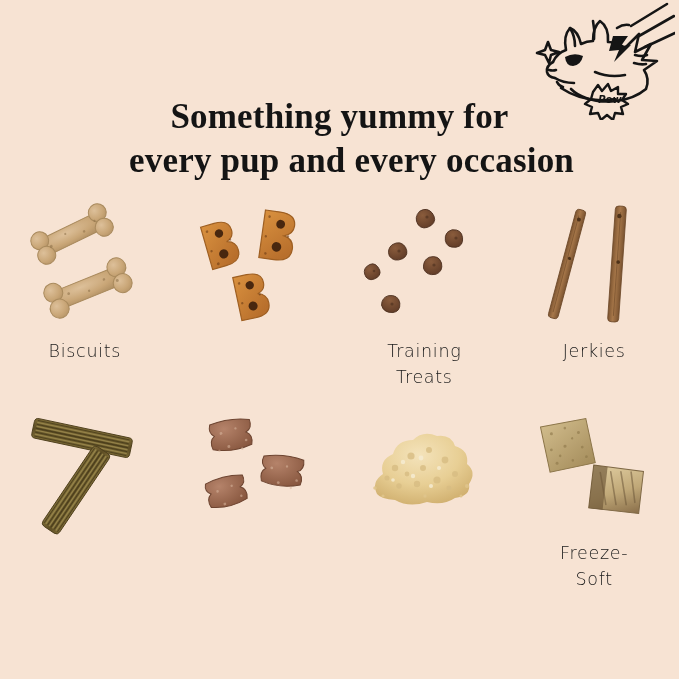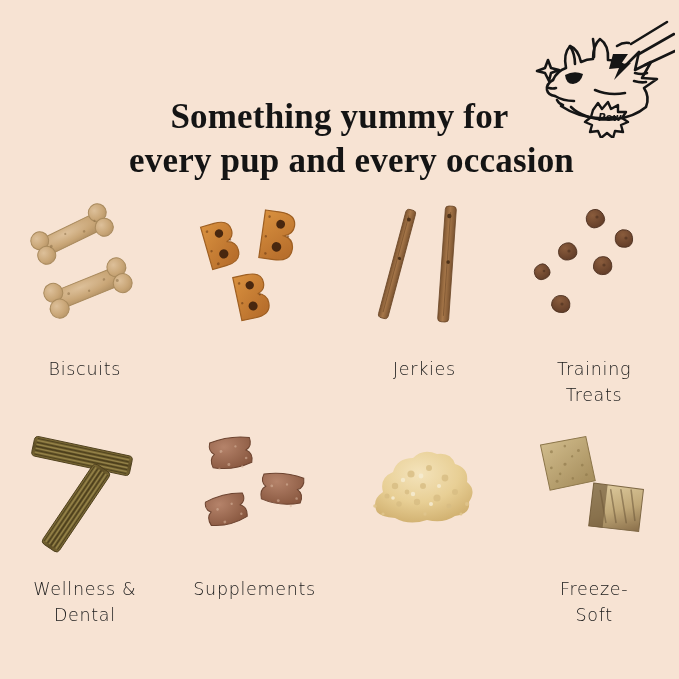--- a/index.html
+++ b/index.html
@@ -11,21 +11,21 @@
     height: 679px;
     background: #f7e3d3;
     font-family: "Liberation Sans", sans-serif;
     overflow: hidden;
     position: relative;
   }
 
   
   .doodle {
     position: absolute;
-    top: 18px;
+    top: 0;
     right: 4px;
     width: 140px;
     height: 120px;
   }
 
   
   .headline {
     position: absolute;
     top: 72px;
     left: 0;
@@ -58,21 +58,21 @@
     align-items: center;
   }
   .art {
     width: 150px;
     height: 140px;
     position: relative;
   }
   .art svg { display: block; width: 150px; height: 140px; }
 
   .label {
-    margin-top: 20px;
+    margin-top: 2px;
     text-align: center;
     font-family: "DejaVu Sans", sans-serif;
     font-weight: 300;
     font-size: 17.5px;
     line-height: 26px;
     letter-spacing: 0.7px;
     color: #1b1b1b;
     white-space: pre-line;
   }
 </style>
@@ -217,47 +217,20 @@
           </g>
         </g>
       </svg>
     </div>
   </div>
 
   <div class="cell">
     <div class="art">
       <svg viewBox="0 0 150 140" xmlns="http://www.w3.org/2000/svg">
         <defs>
-          <linearGradient id="jrk" x1="0" y1="0" x2="1" y2="0">
-            <stop offset="0%" stop-color="#7d5531"></stop>
-            <stop offset="45%" stop-color="#a8784a"></stop>
-            <stop offset="100%" stop-color="#7a5330"></stop>
-          </linearGradient>
-        </defs>
-        <g transform="translate(48,68) rotate(15)">
-          <rect x="-5" y="-56" width="10" height="112" rx="3.5" fill="url(#jrk)" stroke="#6b4727" stroke-width="0.8"></rect>
-          <path d="M-1 -50 L-1 50" stroke="#6a4626" stroke-width="1" opacity=".55"></path>
-          <circle cx="0" cy="-46" r="2" fill="#4e3219"></circle>
-          <circle cx="1" cy="-6" r="1.6" fill="#4e3219"></circle>
-        </g>
-        <g transform="translate(98,68) rotate(4)">
-          <rect x="-5.5" y="-58" width="11" height="116" rx="3.5" fill="url(#jrk)" stroke="#6b4727" stroke-width="0.8"></rect>
-          <path d="M0 -52 L0 52" stroke="#6a4626" stroke-width="1" opacity=".55"></path>
-          <circle cx="-1" cy="-48" r="2.2" fill="#4e3219"></circle>
-          <circle cx="1" cy="-2" r="1.8" fill="#4e3219"></circle>
-        </g>
-      </svg>
-    </div>
-    <div class="label">Jerkies</div>
-  </div>
-
-  <div class="cell">
-    <div class="art">
-      <svg viewBox="0 0 150 140" xmlns="http://www.w3.org/2000/svg">
-        <defs>
           <radialGradient id="trt" cx="38%" cy="30%" r="80%">
             <stop offset="0%" stop-color="#8a5c3c"></stop>
             <stop offset="100%" stop-color="#5e3a26"></stop>
           </radialGradient>
         </defs>
         <g fill="url(#trt)" stroke="#4a2d1d" stroke-width="0.8">
           <path d="M72 14 q8 -3 12 4 q4 8 -3 12 q-9 4 -13 -3 q-3 -8 4 -13 z" transform="rotate(-10 78 22)"></path>
           <path d="M101 35 q9 -3 12 5 q3 8 -4 11 q-9 3 -12 -4 q-3 -8 4 -12 z" transform="rotate(14 107 43)"></path>
           <path d="M44 48 q9 -4 13 4 q3 8 -4 11 q-9 3 -13 -4 q-2 -7 4 -11 z" transform="rotate(-6 50 56)"></path>
           <path d="M79 62 q9 -4 13 4 q3 8 -4 12 q-9 3 -13 -4 q-2 -8 4 -12 z" transform="rotate(8 85 70)"></path>
@@ -275,20 +248,47 @@
       </svg>
     </div>
     <div class="label">Training
 Treats</div>
   </div>
 
   <div class="cell">
     <div class="art">
       <svg viewBox="0 0 150 140" xmlns="http://www.w3.org/2000/svg">
         <defs>
+          <linearGradient id="jrk" x1="0" y1="0" x2="1" y2="0">
+            <stop offset="0%" stop-color="#7d5531"></stop>
+            <stop offset="45%" stop-color="#a8784a"></stop>
+            <stop offset="100%" stop-color="#7a5330"></stop>
+          </linearGradient>
+        </defs>
+        <g transform="translate(48,68) rotate(15)">
+          <rect x="-5" y="-56" width="10" height="112" rx="3.5" fill="url(#jrk)" stroke="#6b4727" stroke-width="0.8"></rect>
+          <path d="M-1 -50 L-1 50" stroke="#6a4626" stroke-width="1" opacity=".55"></path>
+          <circle cx="0" cy="-46" r="2" fill="#4e3219"></circle>
+          <circle cx="1" cy="-6" r="1.6" fill="#4e3219"></circle>
+        </g>
+        <g transform="translate(98,68) rotate(4)">
+          <rect x="-5.5" y="-58" width="11" height="116" rx="3.5" fill="url(#jrk)" stroke="#6b4727" stroke-width="0.8"></rect>
+          <path d="M0 -52 L0 52" stroke="#6a4626" stroke-width="1" opacity=".55"></path>
+          <circle cx="-1" cy="-48" r="2.2" fill="#4e3219"></circle>
+          <circle cx="1" cy="-2" r="1.8" fill="#4e3219"></circle>
+        </g>
+      </svg>
+    </div>
+    <div class="label">Jerkies</div>
+  </div>
+
+  <div class="cell">
+    <div class="art">
+      <svg viewBox="0 0 150 140" xmlns="http://www.w3.org/2000/svg">
+        <defs>
           <linearGradient id="dnt" x1="0" y1="0" x2="0" y2="1">
             <stop offset="0%" stop-color="#7d6b36"></stop>
             <stop offset="50%" stop-color="#5d4d24"></stop>
             <stop offset="100%" stop-color="#7a6834"></stop>
           </linearGradient>
         </defs>
 
         <g transform="translate(72,40) rotate(12)">
           <rect x="-50" y="-10" width="100" height="20" rx="4" fill="url(#dnt)" stroke="#4d3f1d" stroke-width="0.9"></rect>
           <g stroke="#9c8a4e" stroke-width="1.4" opacity=".85">
@@ -317,22 +317,20 @@
           <g stroke="#3f3417" stroke-width="0.9" opacity=".7">
             <path d="M-45 -8 L45 -8"></path>
               <path d="M-45 -4 L45 -4"></path>
             <path d="M-45 0 L45 0"></path>
               <path d="M-45 4 L45 4"></path>
               <path d="M-45 8 L45 8"></path>
           </g>
         </g>
       </svg>
     </div>
-    <div class="label">Wellness &amp;
-Dental</div>
   </div>
 
   <div class="cell">
     <div class="art">
       <svg viewBox="0 0 150 140" xmlns="http://www.w3.org/2000/svg">
         <defs>
           <radialGradient id="spl" cx="35%" cy="28%" r="85%">
             <stop offset="0%" stop-color="#b5836a"></stop>
             <stop offset="100%" stop-color="#86553d"></stop>
           </radialGradient>
@@ -365,21 +363,20 @@
           <path d="M-19 -17 q19 -5 38 0 q2 8 -5 11 q7 4 4 13 q-19 6 -37 0 q-3 -9 3 -13 q-6 -4 -3 -11 z" fill="url(#spl)" stroke="#6d4430" stroke-width="1"></path>
           <g fill="#d9b79f" opacity=".55">
             <circle cx="-9" cy="-7" r="1.3"></circle>
               <circle cx="6" cy="-9" r="1.2"></circle>
             <circle cx="13" cy="3" r="1.2"></circle>
               <circle cx="-5" cy="7" r="1.4"></circle>
           </g>
         </g>
       </svg>
     </div>
-    <div class="label">Supplements</div>
   </div>
 
   <div class="cell">
     <div class="art">
       <svg viewBox="0 0 150 140" xmlns="http://www.w3.org/2000/svg">
         <defs>
           <radialGradient id="pwd" cx="45%" cy="30%" r="75%">
             <stop offset="0%" stop-color="#f4e3bb"></stop>
             <stop offset="55%" stop-color="#e8cf95"></stop>
             <stop offset="100%" stop-color="#cfae6d"></stop>

